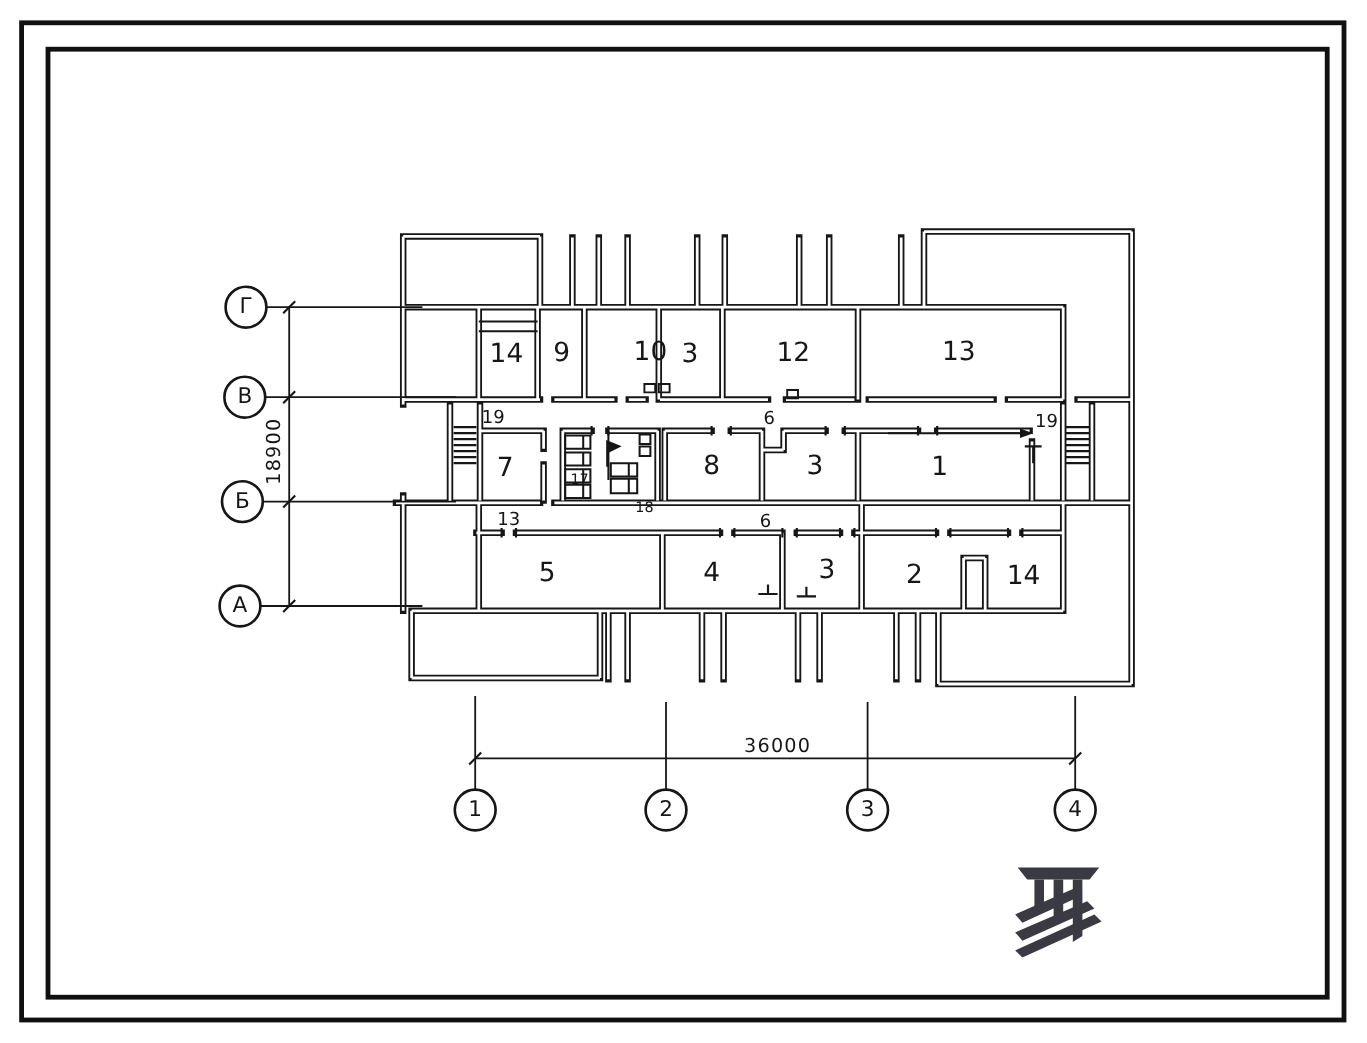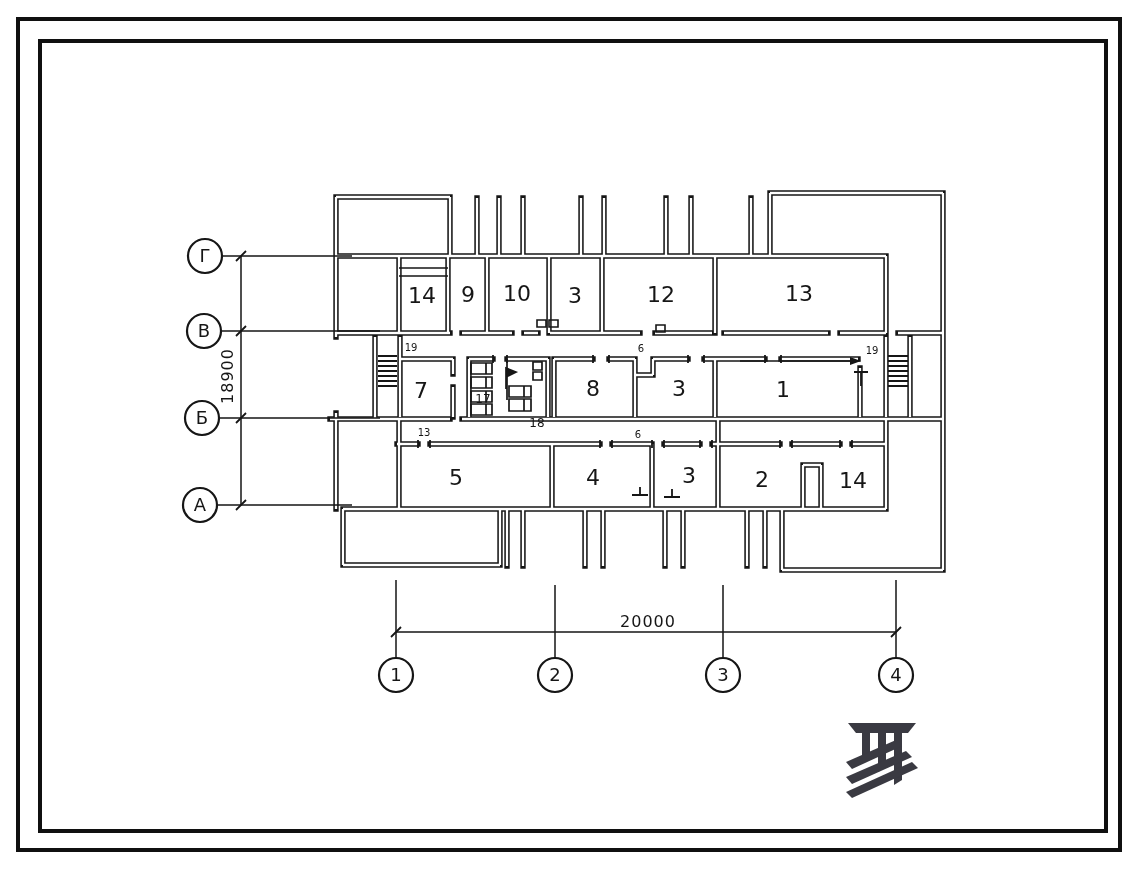--- a/index.html
+++ b/index.html
@@ -5,21 +5,21 @@
   html,body{margin:0;padding:0;background:#ffffff;}
   #page{position:relative;width:1139px;height:869px;background:#ffffff;overflow:hidden;
         font-family:"DejaVu Sans",sans-serif;color:#141414;}
   .frame{position:absolute;border:4px solid #101010;background:transparent;}
   #frame-outer{left:16px;top:17px;width:1098px;height:827px;}
   #frame-inner{left:38px;top:39px;width:1062px;height:786px;}
   #plan-svg{position:absolute;left:0;top:0;}
   .lbl{position:absolute;transform:translate(-50%,-50%);white-space:nowrap;
        font-family:"DejaVu Sans",sans-serif;color:#161616;font-size:22px;line-height:1;}
   .lbl.small{font-size:12px;}
-  .lbl.mid{font-size:10px;}
+  .lbl.mid{font-size:15px;}
   .lbl.axis{font-size:18px;}
   .lbl.dim{font-size:16px;letter-spacing:1px;}
   .lbl.rot{transform:translate(-50%,-50%) rotate(-90deg);}
   #logo{position:absolute;left:842px;top:714px;width:250px;height:86px;}
   #logo-icon{position:absolute;left:0px;top:6px;}
 </style>
 </head>
 <body>
 
 <div id="page">
@@ -135,25 +135,25 @@
   <span class="lbl axis" style="left:205px;top:256px">Г</span>
   <span class="lbl axis" style="left:204px;top:331px">В</span>
   <span class="lbl axis" style="left:202px;top:418px">Б</span>
   <span class="lbl axis" style="left:200px;top:505px">А</span>
   <span class="lbl axis" style="left:396px;top:675px">1</span>
   <span class="lbl axis" style="left:555px;top:675px">2</span>
   <span class="lbl axis" style="left:723px;top:675px">3</span>
   <span class="lbl axis" style="left:896px;top:675px">4</span>
 
   <span class="lbl dim rot" style="left:228px;top:376px">18900</span>
-  <span class="lbl dim" style="left:648px;top:622px">20000</span>
+  <span class="lbl dim" style="left:648px;top:622px">36000</span>
 
   <span class="lbl" style="left:422px;top:296px">14</span>
   <span class="lbl" style="left:468px;top:295px">9</span>
-  <span class="lbl" style="left:517px;top:294px">10</span>
+  <span class="lbl" style="left:542px;top:294px">10</span>
   <span class="lbl" style="left:575px;top:296px">3</span>
   <span class="lbl" style="left:661px;top:295px">12</span>
   <span class="lbl" style="left:799px;top:294px">13</span>
 
   <span class="lbl mid" style="left:411px;top:348px">19</span>
   <span class="lbl mid" style="left:641px;top:349px">6</span>
   <span class="lbl mid" style="left:872px;top:351px">19</span>
   <span class="lbl" style="left:421px;top:391px">7</span>
   <span class="lbl small" style="left:483px;top:399px">17</span>
   <span class="lbl small" style="left:537px;top:423px">18</span>

